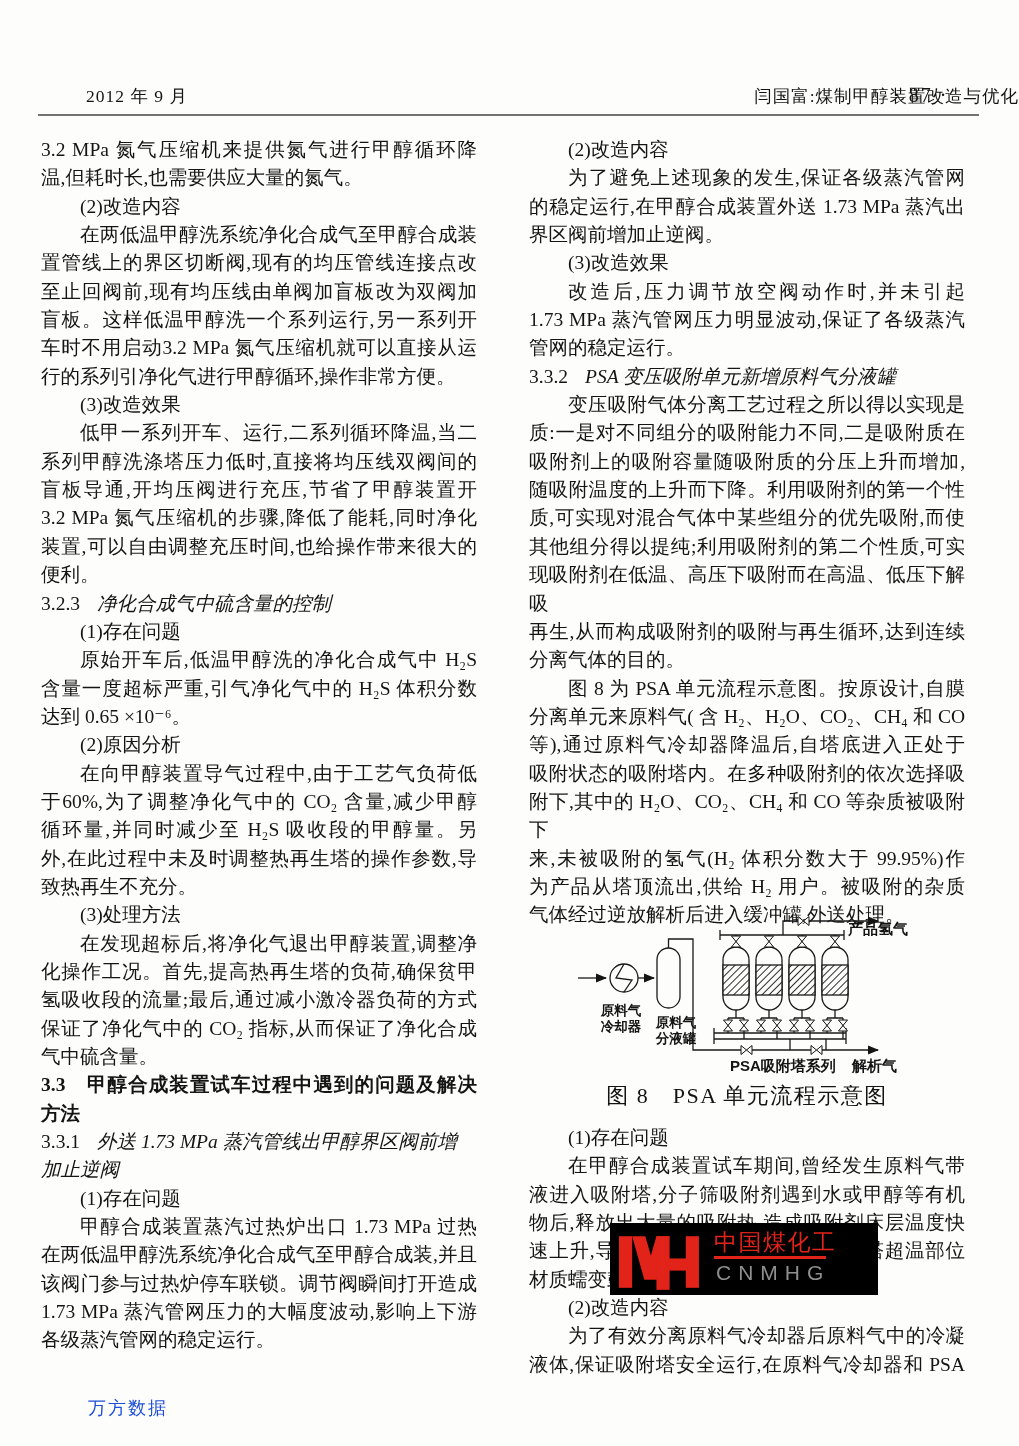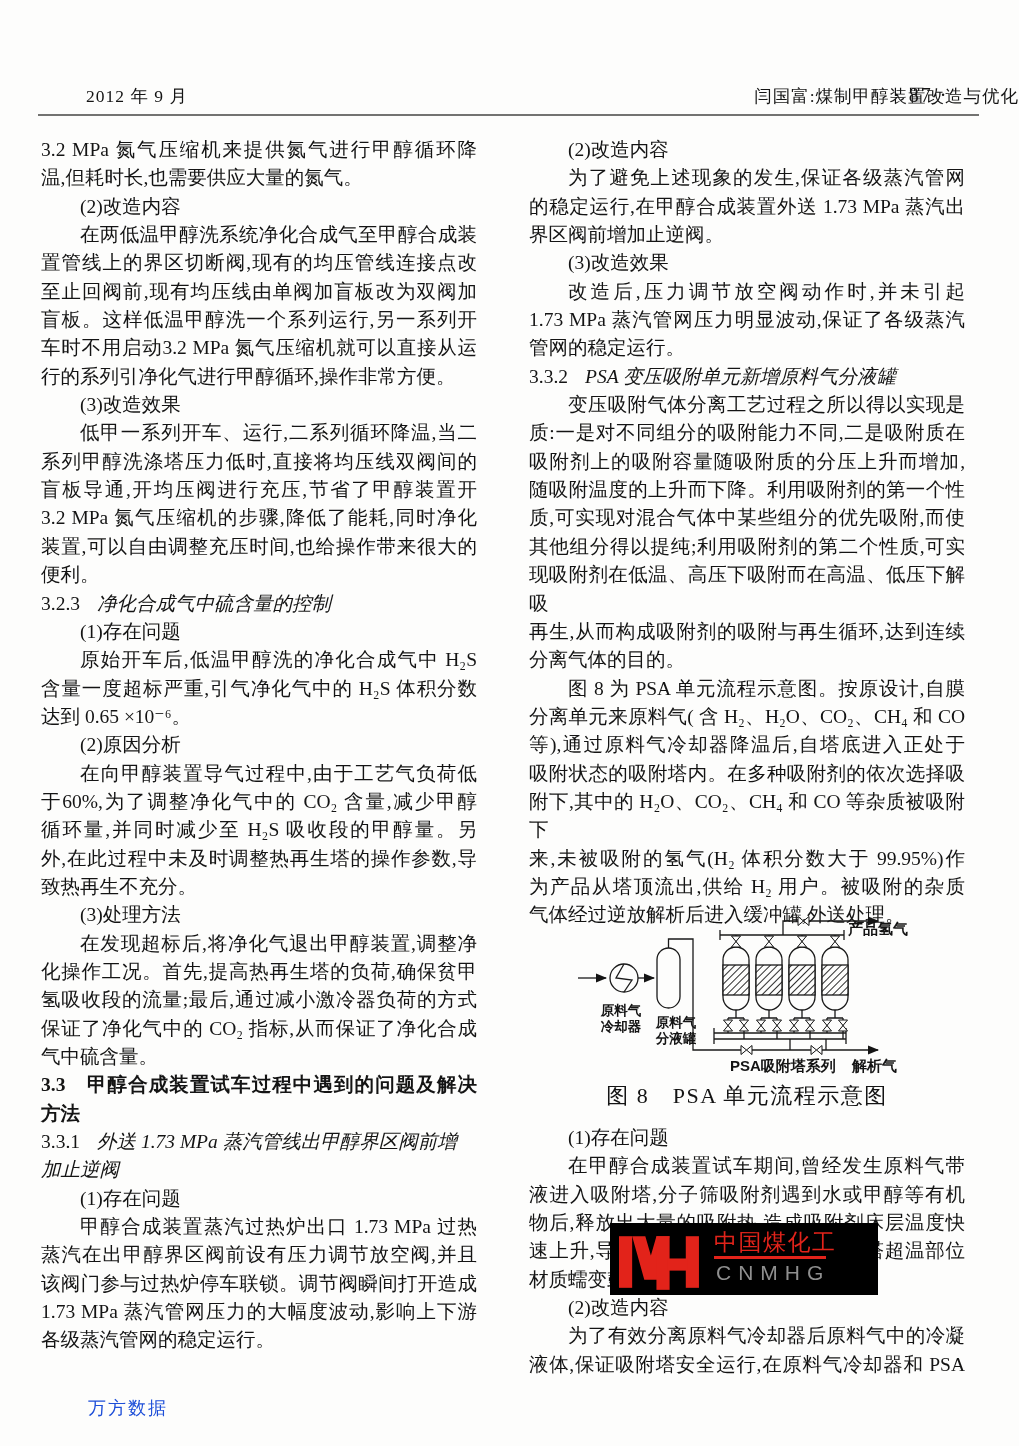--- a/index.html
+++ b/index.html
@@ -84,21 +84,21 @@
       <div class="line fill">化操作工况。首先,提高热再生塔的负荷,确保贫甲</div>
       <div class="line fill">氢吸收段的流量;最后,通过减小激冷器负荷的方式</div>
       <div class="line fill">保证了净化气中的 CO₂ 指标,从而保证了净化合成</div>
       <div class="line end">气中硫含量。</div>
       <div class="line bold fill">3.3　甲醇合成装置试车过程中遇到的问题及解决</div>
       <div class="line bold end">方法</div>
       <div class="line sub"><span class="num">3.3.1</span><span class="ttl">外送 1.73 MPa 蒸汽管线出甲醇界区阀前增</span></div>
       <div class="line cont end">加止逆阀</div>
       <div class="line indent end">(1)存在问题</div>
       <div class="line indent fill">甲醇合成装置蒸汽过热炉出口 1.73 MPa 过热</div>
-      <div class="line fill">蒸汽在出甲醇界区阀前设有压力调节放空阀,并且</div>
+      <div class="line fill">在两低温甲醇洗系统净化合成气至甲醇合成装,并且</div>
       <div class="line fill">该阀门参与过热炉停车联锁。调节阀瞬间打开造成</div>
       <div class="line fill">1.73 MPa 蒸汽管网压力的大幅度波动,影响上下游</div>
       <div class="line end">各级蒸汽管网的稳定运行。</div>
     </div>
   <div class="abs col col-right">
       <div class="line indent end">(2)改造内容</div>
       <div class="line indent fill">为了避免上述现象的发生,保证各级蒸汽管网</div>
       <div class="line fill">的稳定运行,在甲醇合成装置外送 1.73 MPa 蒸汽出</div>
       <div class="line end">界区阀前增加止逆阀。</div>
       <div class="line indent end">(3)改造效果</div>

